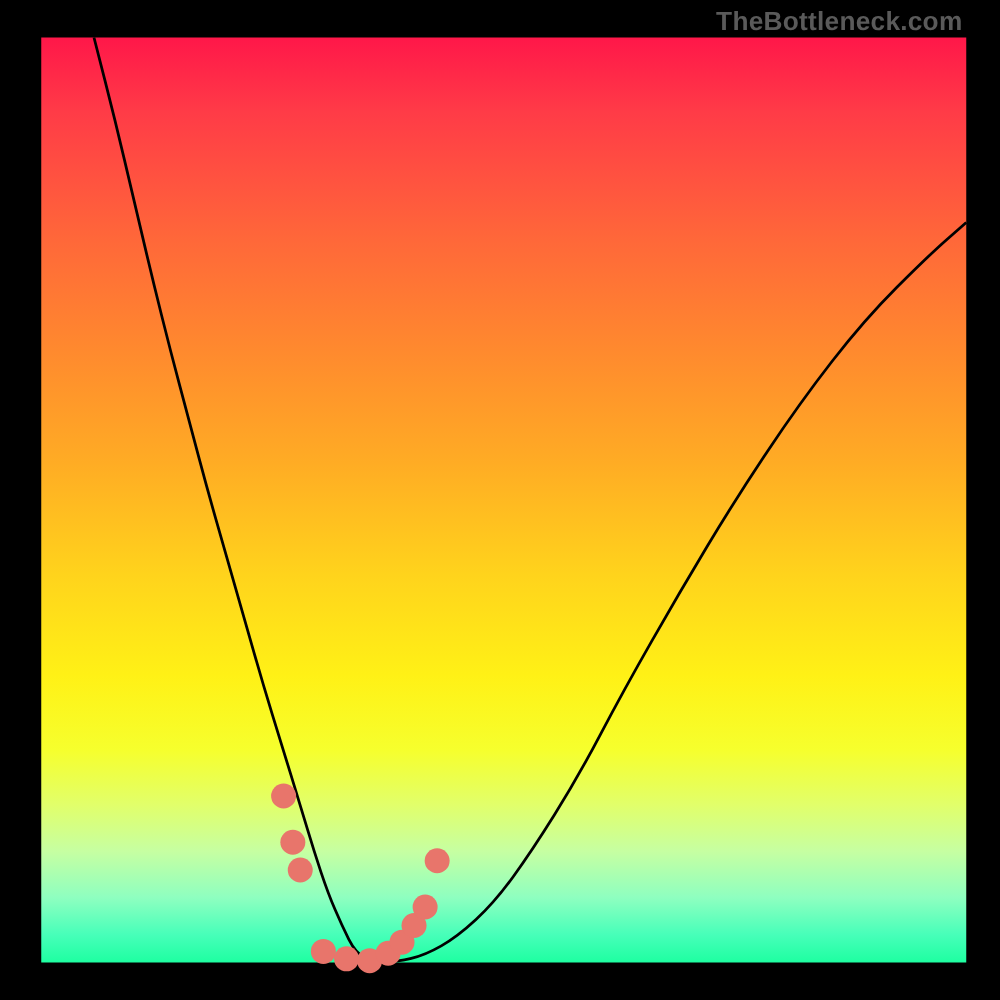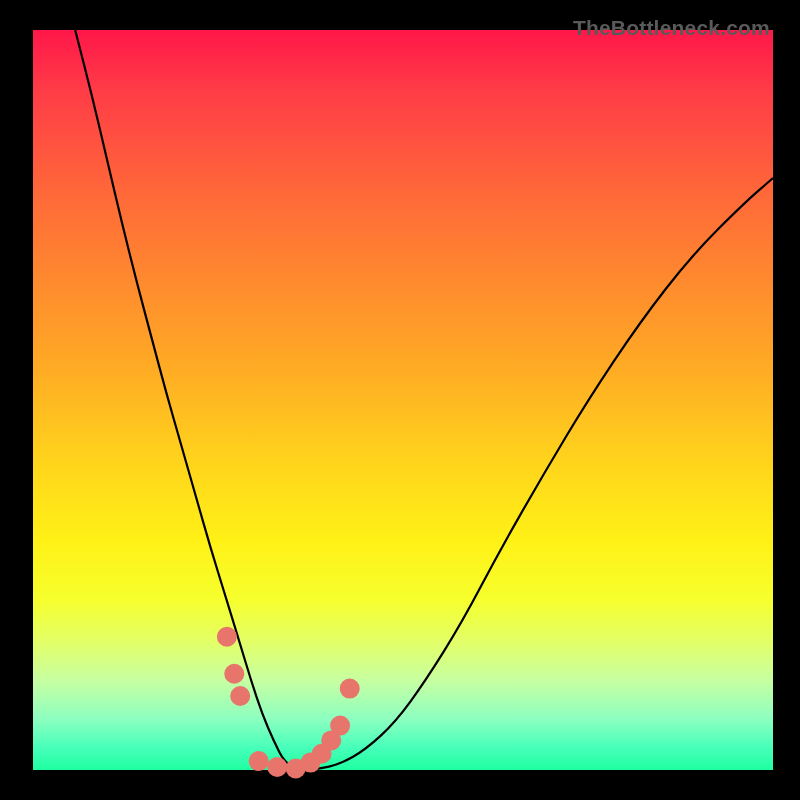--- a/index.html
+++ b/index.html
@@ -64,14 +64,14 @@
         <circle cx="258.7" cy="761.12" r="10" fill="#e8756b"></circle>
         <circle cx="277.20000000000005" cy="767.04" r="10" fill="#e8756b"></circle>
         <circle cx="295.7" cy="768.52" r="10" fill="#e8756b"></circle>
         <circle cx="310.5" cy="762.6" r="10" fill="#e8756b"></circle>
         <circle cx="321.6" cy="753.72" r="10" fill="#e8756b"></circle>
         <circle cx="331.21999999999997" cy="740.4" r="10" fill="#e8756b"></circle>
         <circle cx="340.09999999999997" cy="725.5999999999999" r="10" fill="#e8756b"></circle>
         <circle cx="349.71999999999997" cy="688.6" r="10" fill="#e8756b"></circle>
       </g>
   </svg>
-  <div class="watermark" style="right: 30px; top: 16px; font-size: 21px; margin-left: 12px;">TheBottleneck.com</div>
+  <div class="watermark" style="right: 30px; top: 6px; font-size: 21px; margin-left: 12px;">TheBottleneck.com</div>
 </div>
 
 </body></html>

